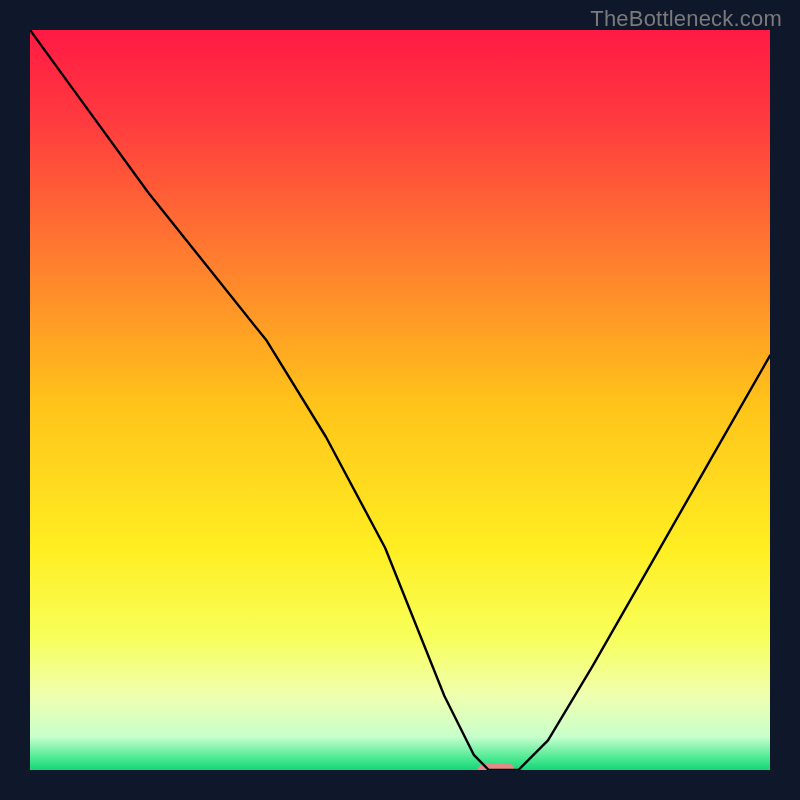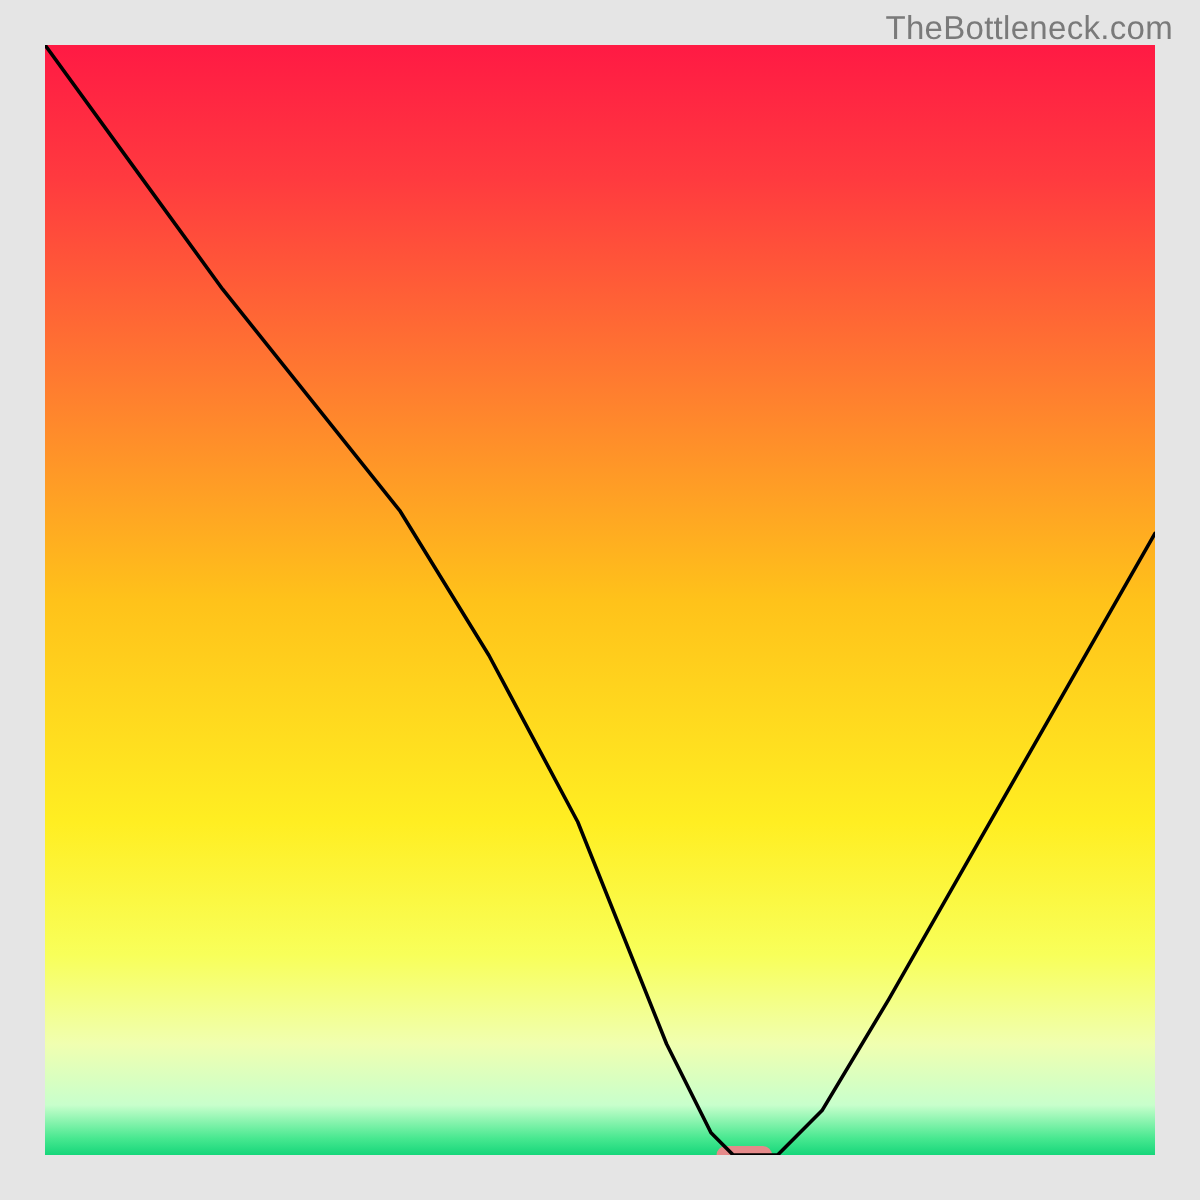--- a/index.html
+++ b/index.html
@@ -7,21 +7,21 @@
     padding: 0;
     width: 800px;
     height: 800px;
     background: #000;
     overflow: hidden;
   }
   .frame {
     position: relative;
     width: 800px;
     height: 800px;
-    background: #e5e5e5;
+    background: #0f172a;
   }
   .plot-area {
     position: absolute;
     left: 30px;
     top: 30px;
     width: 740px;
     height: 740px;
   }
   .watermark {
     position: absolute;

